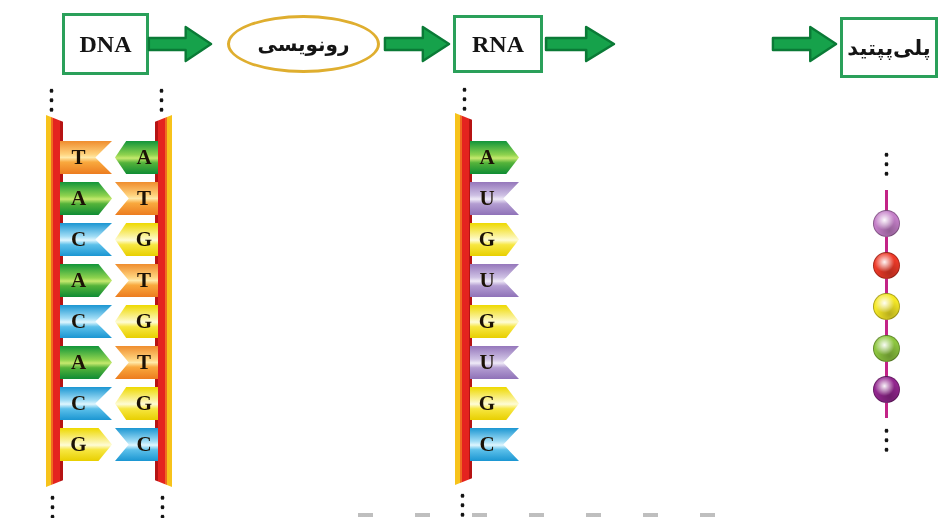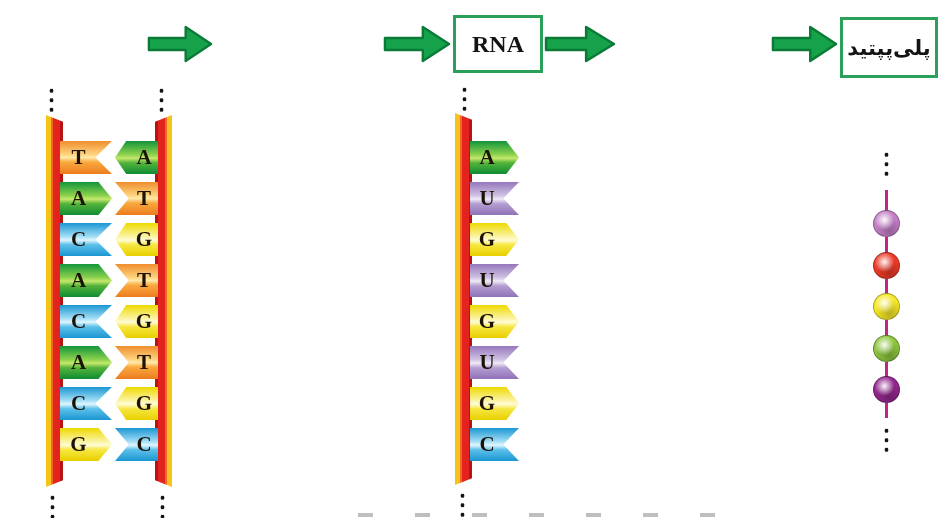--- a/index.html
+++ b/index.html
@@ -61,27 +61,33 @@
   .caption-remnant{
     position:absolute;height:4px;opacity:.55;
     background:repeating-linear-gradient(90deg,#8a8a8a 0 15px,transparent 15px 57px);
   }
 </style>
 </head>
 <body>
 
 <div id="scene">
 
+  <div class="fbox" style="left:62px;top:13px;width:87px;height:62px;">
+    <span>DNA</span>
+  </div>
 
   <div class="arrow" style="left:147px;top:24px;width:66px;height:40px;">
     <svg viewBox="0 0 70 40" preserveAspectRatio="none">
       <polygon points="2,14 41,14 41,3 68,20 41,37 41,26 2,26" stroke-width="2.5" stroke-linejoin="round" fill="#16a24b" stroke="#0a7a36"></polygon>
     </svg>
   </div>
 
+  <div class="fellipse" style="left:227px;top:15px;width:153px;height:58px;">
+    <span>رونویسی</span>
+  </div>
 
   <div class="arrow" style="left:383px;top:24px;width:68px;height:40px;">
     <svg viewBox="0 0 70 40" preserveAspectRatio="none">
       <polygon points="2,14 41,14 41,3 68,20 41,37 41,26 2,26" stroke-width="2.5" stroke-linejoin="round" fill="#16a24b" stroke="#0a7a36"></polygon>
     </svg>
   </div>
 
   <div class="fbox" style="left:453px;top:15px;width:90px;height:58px;">
     <span>RNA</span>
   </div>

